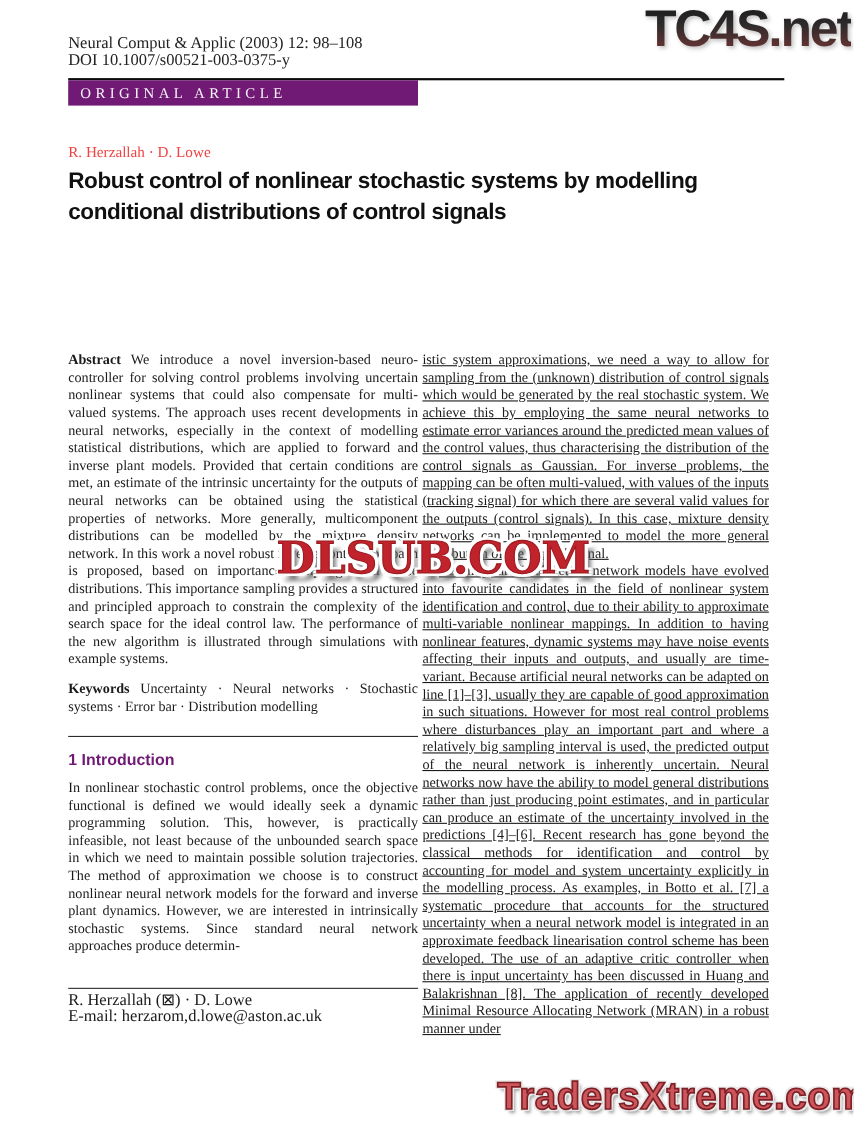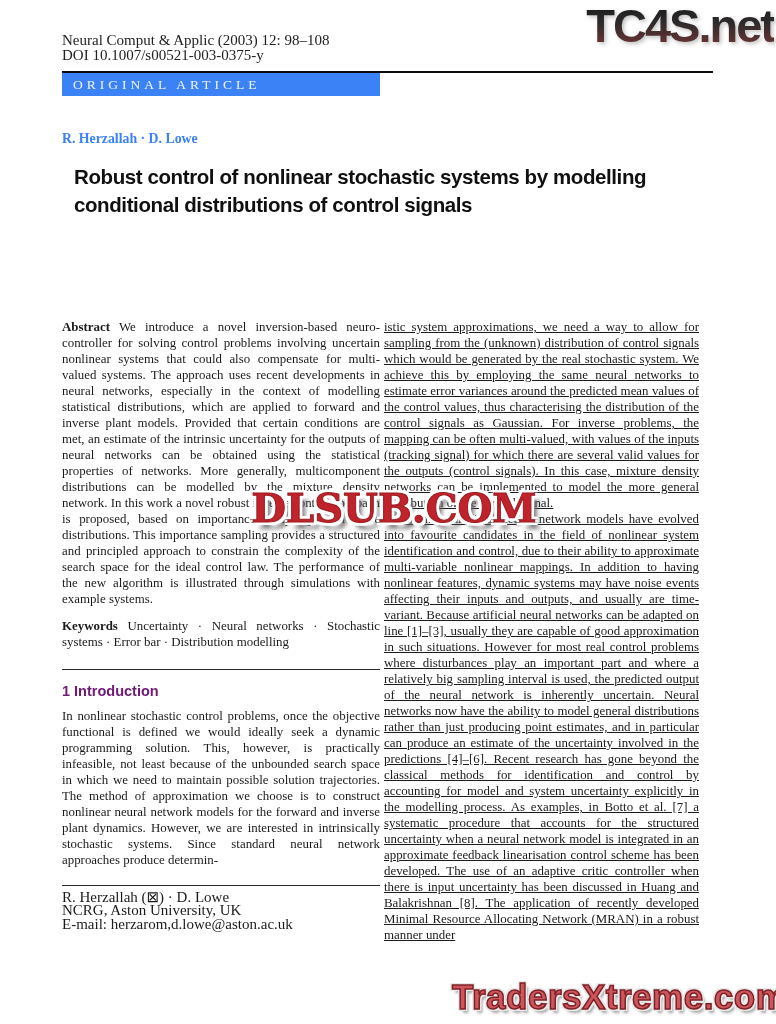--- a/index.html
+++ b/index.html
@@ -12,28 +12,28 @@
   .journal-info { position:absolute; left:62px; top:33px; font-size:15px; line-height:15px; color:#222; }
   .tc4s {
     position:absolute; top:-2px; right:2px; width:220px; text-align:right;
     font-family:"Liberation Sans", sans-serif; font-weight:bold; font-size:47px; letter-spacing:-2px;
     background:linear-gradient(180deg,#191919 8%,#2e2b2b 45%,#5e3232 78%,#7b4343 100%);
     -webkit-background-clip:text; background-clip:text; color:transparent;
     filter:drop-shadow(2px 2px 2px rgba(140,140,140,0.55));
   }
   .rulebar { position:absolute; left:62px; top:71px; width:651px; border-top:2.5px solid #0b0b0b; }
   .banner {
-    width:307px; height:23px; background:#3b82f6; color:#f5f5f5;
+    width:307px; height:23px; background:#701a75; color:#f5f5f5;
     font-size:13.5px; letter-spacing:4px; display:flex; align-items:center; padding-left:11px;
   }
 
   
-  .authors { position:absolute; left:62px; top:131px; font-weight:bold; font-size:13.8px; color:#3b82f6; }
+  .authors { position:absolute; left:62px; top:131px; font-weight:normal; font-size:13.8px; color:#ef4444; }
   .title {
-    position:absolute; left:62px; top:151px; width:645px; margin:12px;
+    position:absolute; left:62px; top:151px; width:645px; margin:0;
     font-family:"Liberation Sans", sans-serif; font-weight:bold; font-size:20.5px;
     line-height:27.5px; letter-spacing:-0.4px; color:#101010;
   }
   .received { position:absolute; left:62px; top:261px; font-size:12.6px; line-height:14.8px; color:#222; }
 
   
   .columns {
     position:absolute; left:62px; top:319px; width:651px; height:613px;
     display:flex; gap:4px; font-size:12.9px; line-height:16px; text-align:justify;
   }
@@ -101,21 +101,20 @@
 
       <p class="keywords"><b>Keywords</b> <span>Uncertainty · Neural networks · Stochastic systems · Error bar · Distribution modelling</span></p>
 
       <hr class="sect-rule">
       <h2 class="sect-head">1 Introduction</h2>
       <p>In nonlinear stochastic control problems, once the objective functional is defined we would ideally seek a dynamic programming solution. This, however, is practically infeasible, not least because of the unbounded search space in which we need to maintain possible solution trajectories. The method of approximation we choose is to construct nonlinear neural network models for the forward and inverse plant dynamics. However, we are interested in intrinsically stochastic systems. Since standard neural network approaches produce determin-</p>
 
       <div class="footnote">
         <hr class="foot-rule">
         <div>R. Herzallah (⊠) · D. Lowe</div>
-        <div>NCRG, Aston University, UK</div>
         <div>E-mail: herzarom,d.lowe@aston.ac.uk</div>
       </div>
     </div>
 
     <div class="col-right">
       <p>istic system approximations, we need a way to allow for sampling from the (unknown) distribution of control signals which would be generated by the real stochastic system. We achieve this by employing the same neural networks to estimate error variances around the predicted mean values of the control values, thus characterising the distribution of the control signals as Gaussian. For inverse problems, the mapping can be often multi-valued, with values of the inputs (tracking signal) for which there are several valid values for the outputs (control signals). In this case, mixture density networks can be implemented to model the more general distribution of the control signal.</p>
       <p class="indent">Recently, artificial neural network models have evolved into favourite candidates in the field of nonlinear system identification and control, due to their ability to approximate multi-variable nonlinear mappings. In addition to having nonlinear features, dynamic systems may have noise events affecting their inputs and outputs, and usually are time-variant. Because artificial neural networks can be adapted on line [1]–[3], usually they are capable of good approximation in such situations. However for most real control problems where disturbances play an important part and where a relatively big sampling interval is used, the predicted output of the neural network is inherently uncertain. Neural networks now have the ability to model general distributions rather than just producing point estimates, and in particular can produce an estimate of the uncertainty involved in the predictions [4]–[6]. Recent research has gone beyond the classical methods for identification and control by accounting for model and system uncertainty explicitly in the modelling process. As examples, in Botto et al. [7] a systematic procedure that accounts for the structured uncertainty when a neural network model is integrated in an approximate feedback linearisation control scheme has been developed. The use of an adaptive critic controller when there is input uncertainty has been discussed in Huang and Balakrishnan [8]. The application of recently developed Minimal Resource Allocating Network (MRAN) in a robust manner under</p>
     </div>
 
   </div>

